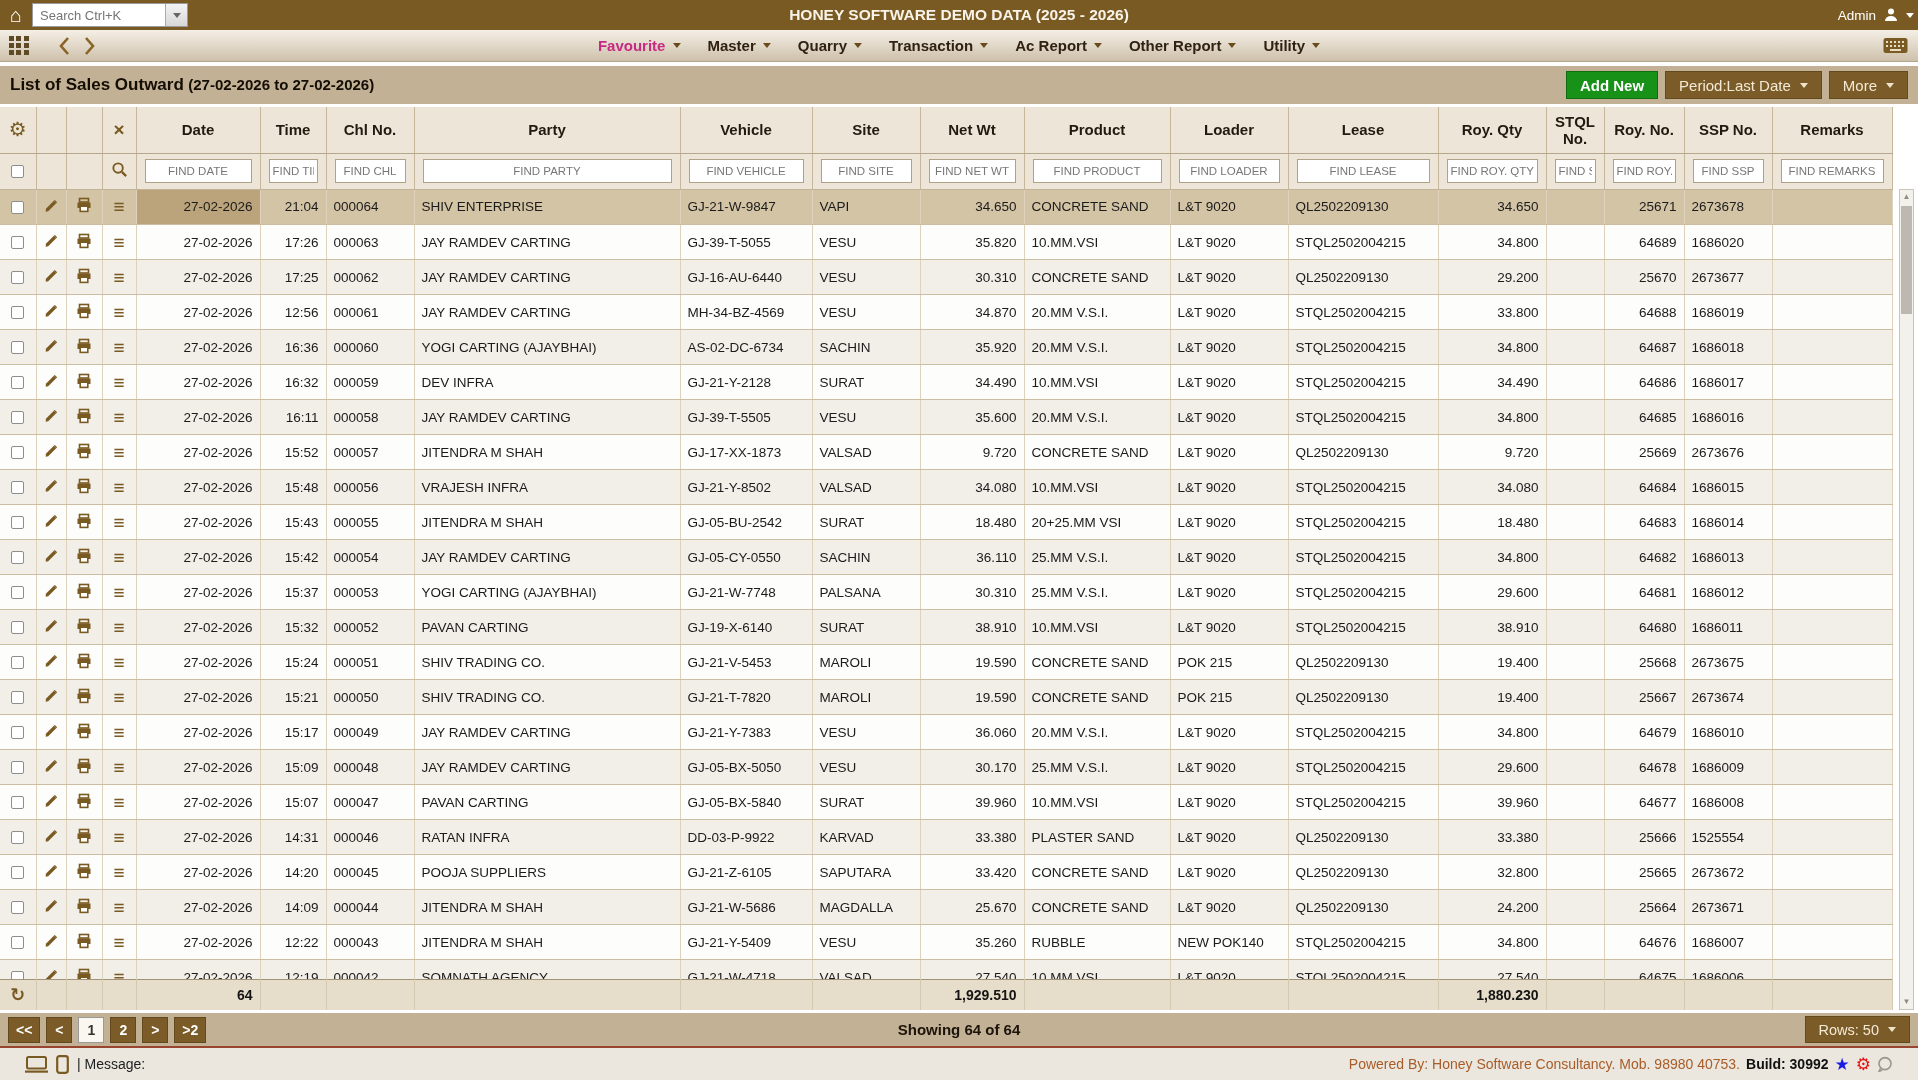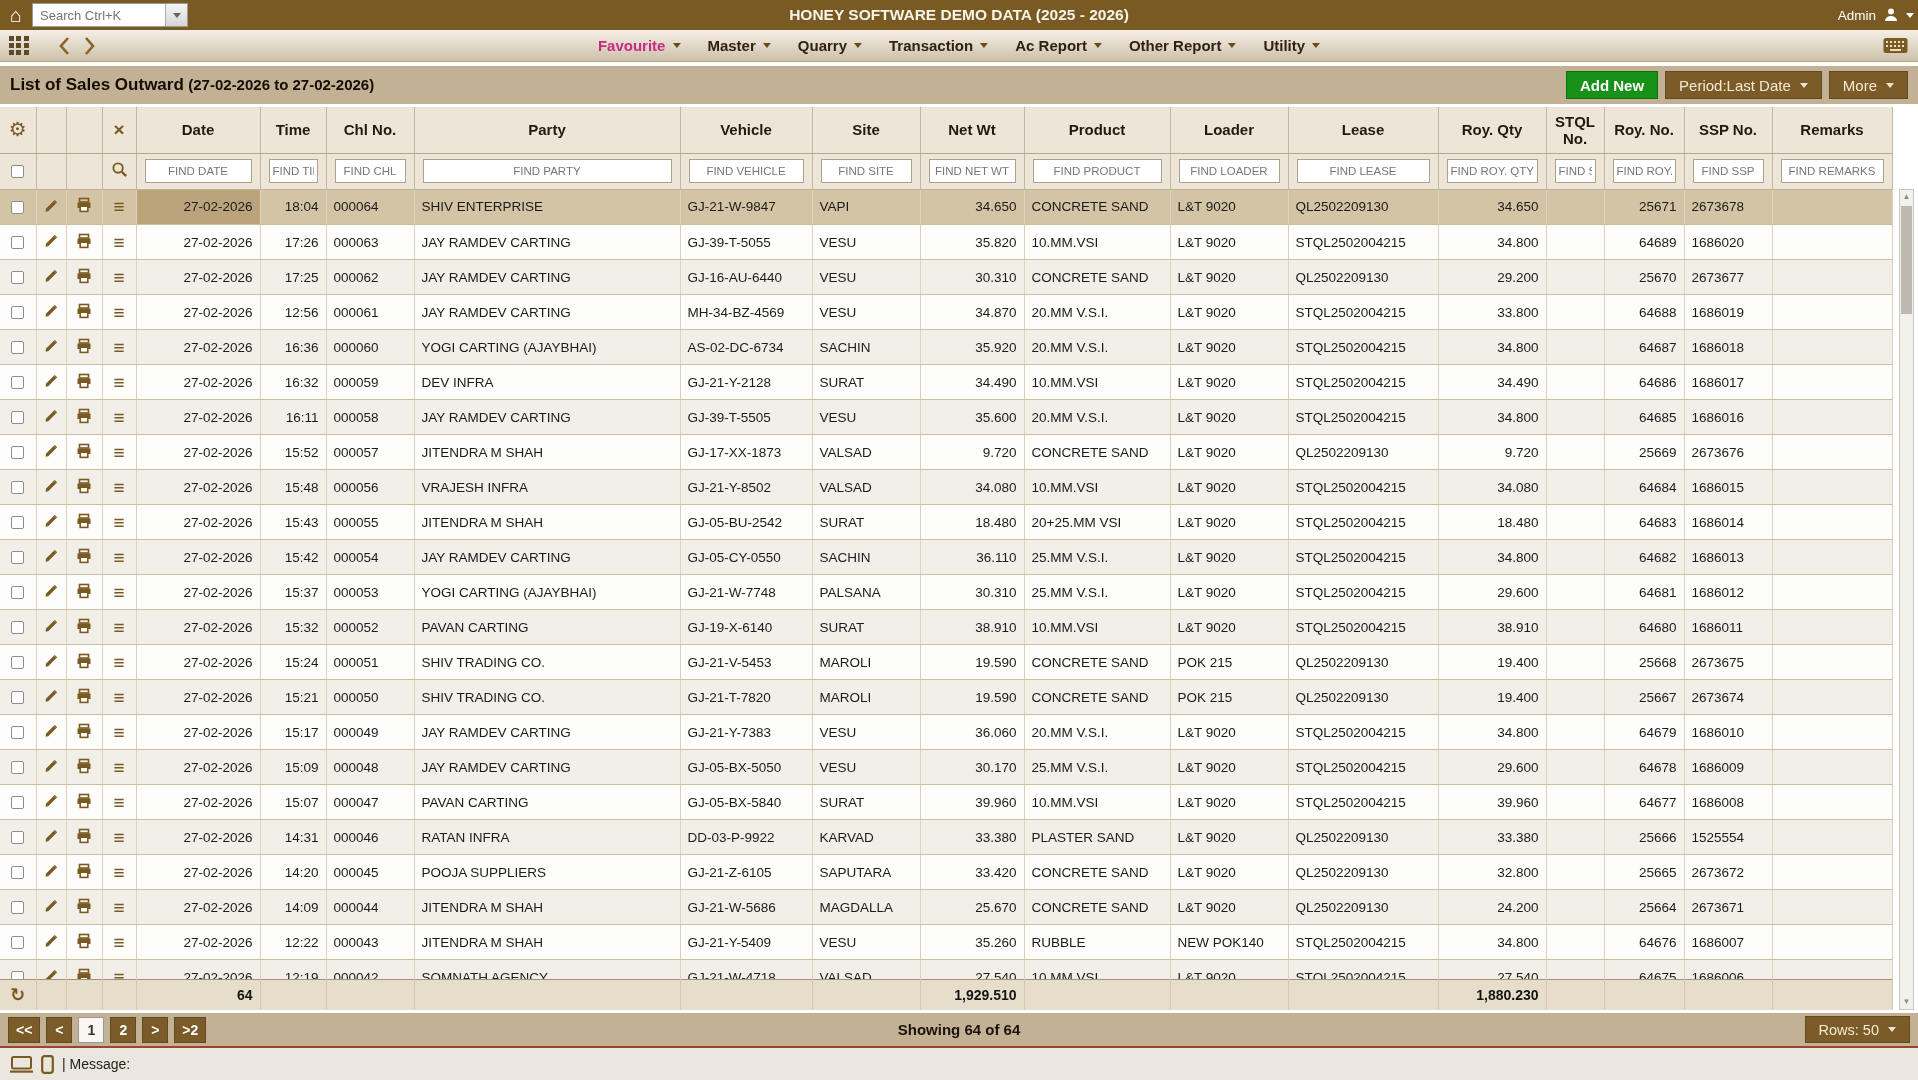--- a/index.html
+++ b/index.html
@@ -80,21 +80,21 @@
 
   
   .pagerbar { height:36px; background:#c2b194; border-top:3px solid #fff; display:flex; align-items:center; padding:0 8px; position:relative; flex:0 0 auto; }
   .pager { display:flex; gap:6px; }
   .pbtn { min-width:26px; height:26px; padding:0 7px; background:#7b5b27; border:1px solid #63491e; color:#fff; font-size:14px; font-weight:bold; display:flex; align-items:center; justify-content:center; cursor:pointer; font-family:inherit; }
   .pbtn.active { background:#faf7f0; color:#333; border-color:#9a9a9a; }
   .showing { position:absolute; left:50%; transform:translateX(-50%); font-size:15px; font-weight:bold; color:#1c140a; }
   .rows-btn { margin-left:auto; height:27px; font-size:14.5px; }
 
   
-  .statusbar { height:34px; background:#ebe7de; border-top:2px solid #99442e; display:flex; align-items:center; padding:0 10px; gap:8px; flex:0 0 auto; font-size:14px; color:#222; }
+  .statusbar { height:34px; background:#ebe7de; border-top:2px solid #99442e; display:flex; align-items:center; padding:0 25px; gap:8px; flex:0 0 auto; font-size:14px; color:#222; }
   .sb-right { margin-left:auto; display:flex; align-items:center; gap:6px; }
   .powered { color:#a85c28; font-size:14px; }
   .build { color:#111; font-size:14px; font-weight:bold; }
   .star-icon { color:#1a1ae6; font-size:17px; line-height:1; }
   .gear-red { color:#e01414; font-size:17px; line-height:1; }
 </style>
 </head>
 <body>
 
 <div class="app">
@@ -313,21 +313,21 @@
                   <path d="M2 11.5 L10.5 3 L13 5.5 L4.5 14 L1.8 14.6 Z" fill="#7a5a23"></path>
                   <path d="M11.5 2 L14 4.5 L13 5.5 L10.5 3 Z" fill="#7a5a23"></path>
                 </svg></td>
               <td class="cell c-util"><svg width="16" height="16" viewBox="0 0 16 16">
                   <rect x="3.5" y="1.5" width="9" height="3.5" fill="none" stroke="#7a5a23" stroke-width="1.6"></rect>
                   <rect x="1.5" y="5.5" width="13" height="5.5" fill="#7a5a23"></rect>
                   <rect x="4.2" y="9.2" width="7.6" height="5.2" fill="#fff" stroke="#7a5a23" stroke-width="1.6"></rect>
                 </svg></td>
               <td class="cell c-util"><span class="ham">≡</span></td>
               <td class="cell a-right k-date">27-02-2026</td>
-              <td class="cell a-right k-time">18:04</td>
+              <td class="cell a-right k-time">21:04</td>
               <td class="cell a-left k-chl">000064</td>
               <td class="cell a-left k-party">SHIV ENTERPRISE</td>
               <td class="cell a-left k-vehicle">GJ-21-W-9847</td>
               <td class="cell a-left k-site">VAPI</td>
               <td class="cell a-right k-net">34.650</td>
               <td class="cell a-left k-product">CONCRETE SAND</td>
               <td class="cell a-left k-loader">L&amp;T 9020</td>
               <td class="cell a-left k-lease">QL2502209130</td>
               <td class="cell a-right k-roy_qty">34.650</td>
               <td class="cell a-left k-stql"></td>
@@ -1025,15 +1025,25 @@
 
   <div class="statusbar">
     <svg width="23" height="17" viewBox="0 0 23 17">
         <rect x="2" y="1" width="19" height="11.5" rx="1.5" fill="none" stroke="#7a5a23" stroke-width="2"></rect>
         <line x1="0" y1="15.6" x2="23" y2="15.6" stroke="#7a5a23" stroke-width="2.2"></line>
       </svg>
     <svg width="13" height="19" viewBox="0 0 13 19">
         <rect x="1.2" y="1.2" width="10.6" height="16.6" rx="2.2" fill="none" stroke="#7a5a23" stroke-width="2.2"></rect>
       </svg>
     <span>| Message:</span>
+    <div class="sb-right">
+      <span class="powered">Powered By: Honey Software Consultancy. Mob. 98980 40753.</span>
+      <span class="build">Build: 30992</span>
+      <span class="star-icon">★</span>
+      <span class="gear-red">⚙</span>
+      <svg width="16" height="16" viewBox="0 0 16 16">
+          <circle cx="8" cy="7.6" r="6" fill="none" stroke="#9a968e" stroke-width="1.6"></circle>
+          <path d="M3.4 12.6 L2.2 15.2 L5.2 14.3" fill="none" stroke="#9a968e" stroke-width="1.6"></path>
+        </svg>
+    </div>
   </div>
 
 </div>
 
 </body></html>

